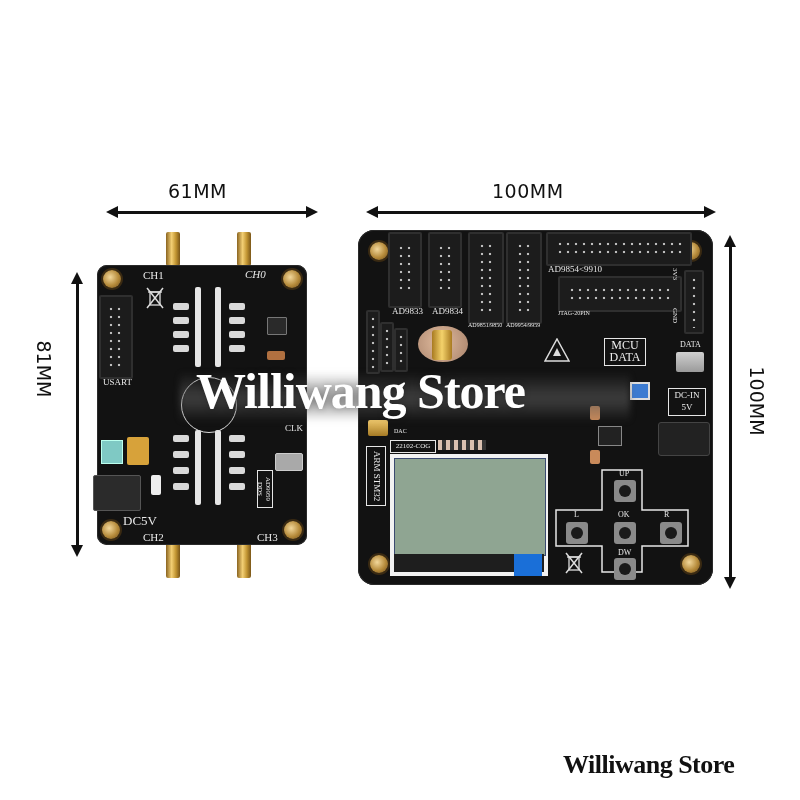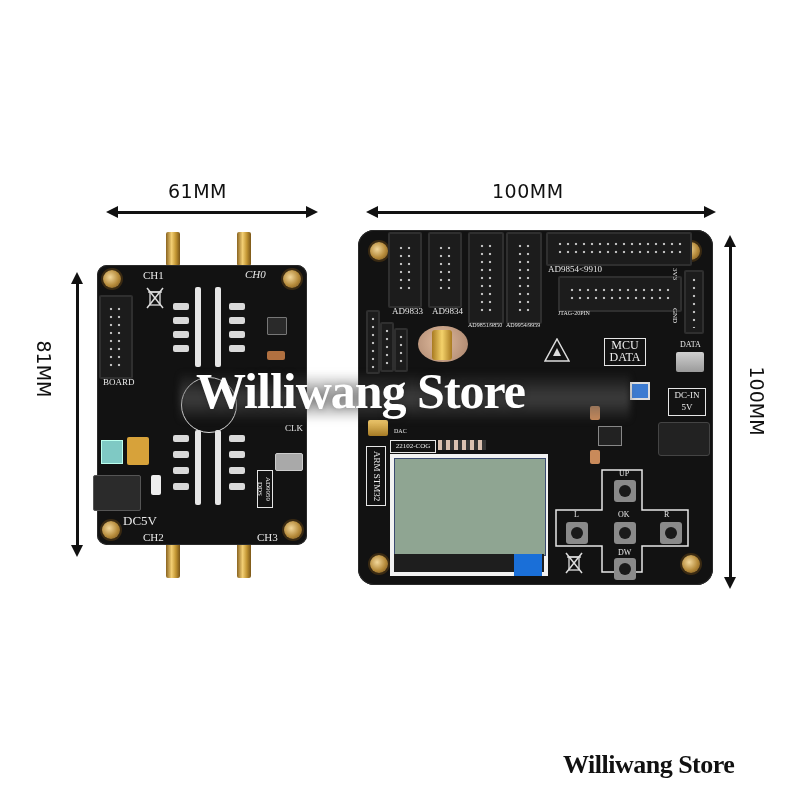--- a/index.html
+++ b/index.html
@@ -76,21 +76,21 @@
     <div class="screw" style="left:187px;top:256px;"></div>
 
     <div class="silk" style="left:46px;top:4px;font-family:Liberation Serif, serif;">CH1</div>
     <div class="silk" style="left:148px;top:3px;font-style:italic;">CH0</div>
     <div class="silk" style="left:46px;top:266px;">CH2</div>
     <div class="silk" style="left:160px;top:266px;">CH3</div>
 
     <div class="header" style="left:2px;top:30px;width:30px;height:80px;">
       <div class="pinrow" style="left:6px;top:8px;width:16px;height:64px;"></div>
     </div>
-    <div class="silk" style="left:6px;top:112px;font-size:9px;">BOARD</div>
+    <div class="silk" style="left:6px;top:112px;font-size:9px;">USART</div>
 
     <svg class="recycle" style="left:48px;top:22px;" width="20" height="22" viewBox="0 0 20 22">
       <rect x="5" y="5" width="10" height="13" fill="none" stroke="#ddd" stroke-width="1.3"></rect>
       <line x1="3" y1="5" x2="17" y2="5" stroke="#ddd" stroke-width="1.3"></line>
       <line x1="2" y1="1" x2="18" y2="21" stroke="#ddd" stroke-width="1.5"></line>
       <line x1="18" y1="1" x2="2" y2="21" stroke="#ddd" stroke-width="1.5"></line>
     </svg>
 
     <div class="smd" style="left:76px;top:38px;width:16px;height:7px;"></div>
     <div class="smd" style="left:76px;top:52px;width:16px;height:7px;"></div>

